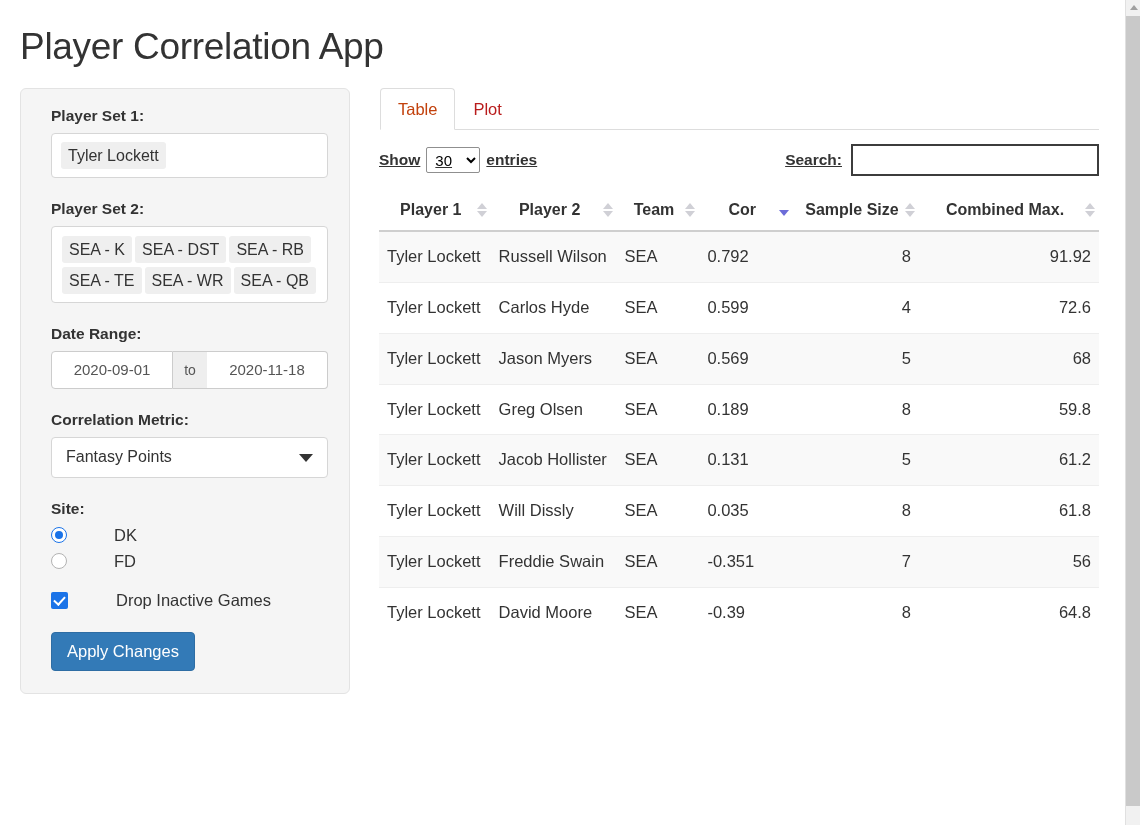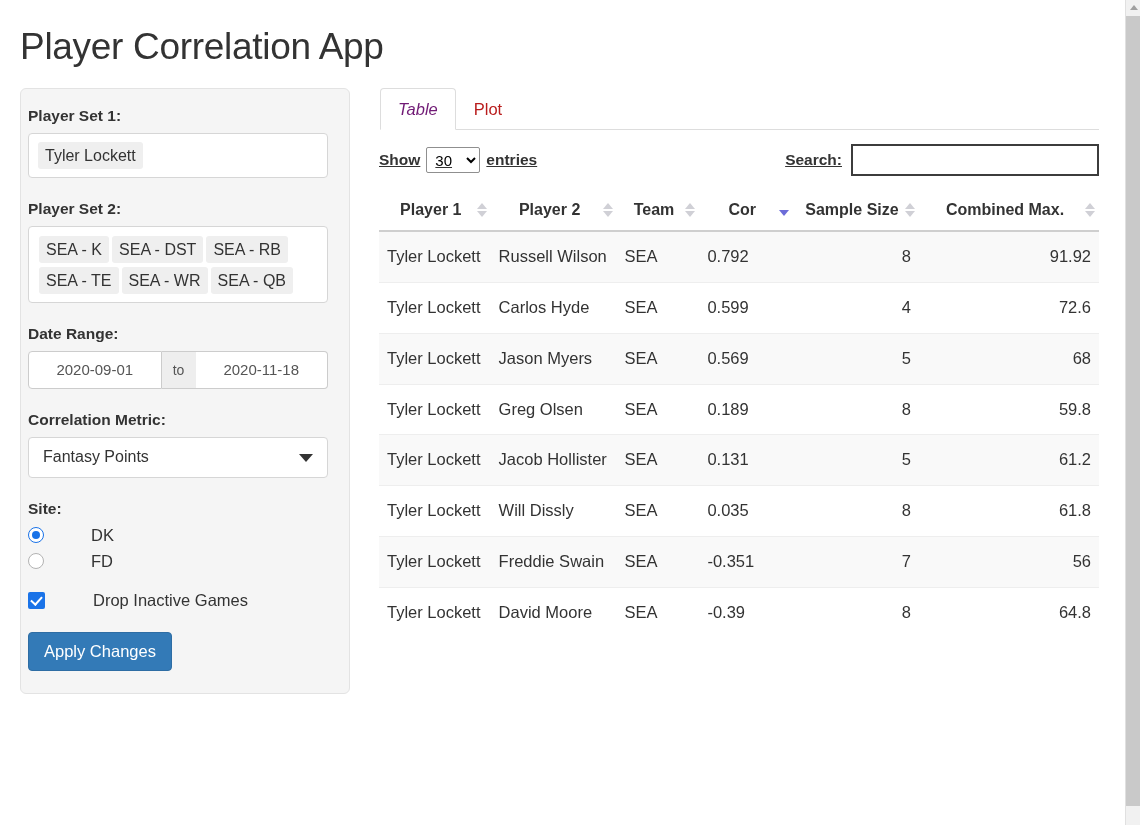--- a/index.html
+++ b/index.html
@@ -50,21 +50,21 @@
     flex: 1 1 auto;
     margin-left: 29px;
     padding-right: 26px;
   }
 
   
   .well {
     background: #f5f5f5;
     border: 1px solid #e3e3e3;
     border-radius: 6px;
-    padding: 18px 21px 22px 7px;
+    padding: 18px 21px 22px 30px;
   }
   .ctrl-label {
     font-size: 15.5px;
     font-weight: bold;
     color: #333;
     margin: 0 0 8px 0;
     display: block;
   }
   .ctrl-label.spaced { margin-top: 22px; }
 
@@ -225,25 +225,24 @@
     font-size: 16.5px;
     padding: 11px 17px 10px 17px;
     line-height: 1.2;
     cursor: pointer;
     border: 1px solid transparent;
     border-radius: 4px 4px 0 0;
     margin-bottom: -1px;
     color: #b91c1c;
   }
   .tab.active {
-    color: #701a75;
+    color: #c2410c;
     background: #fff;
     border-color: #ddd #ddd #fff;
     cursor: default;
-    font-style: italic;
   }
 
   
   .dt-controls {
     display: flex;
     justify-content: space-between;
     align-items: center;
     margin-top: 14px;
     text-decoration: underline;
   }

